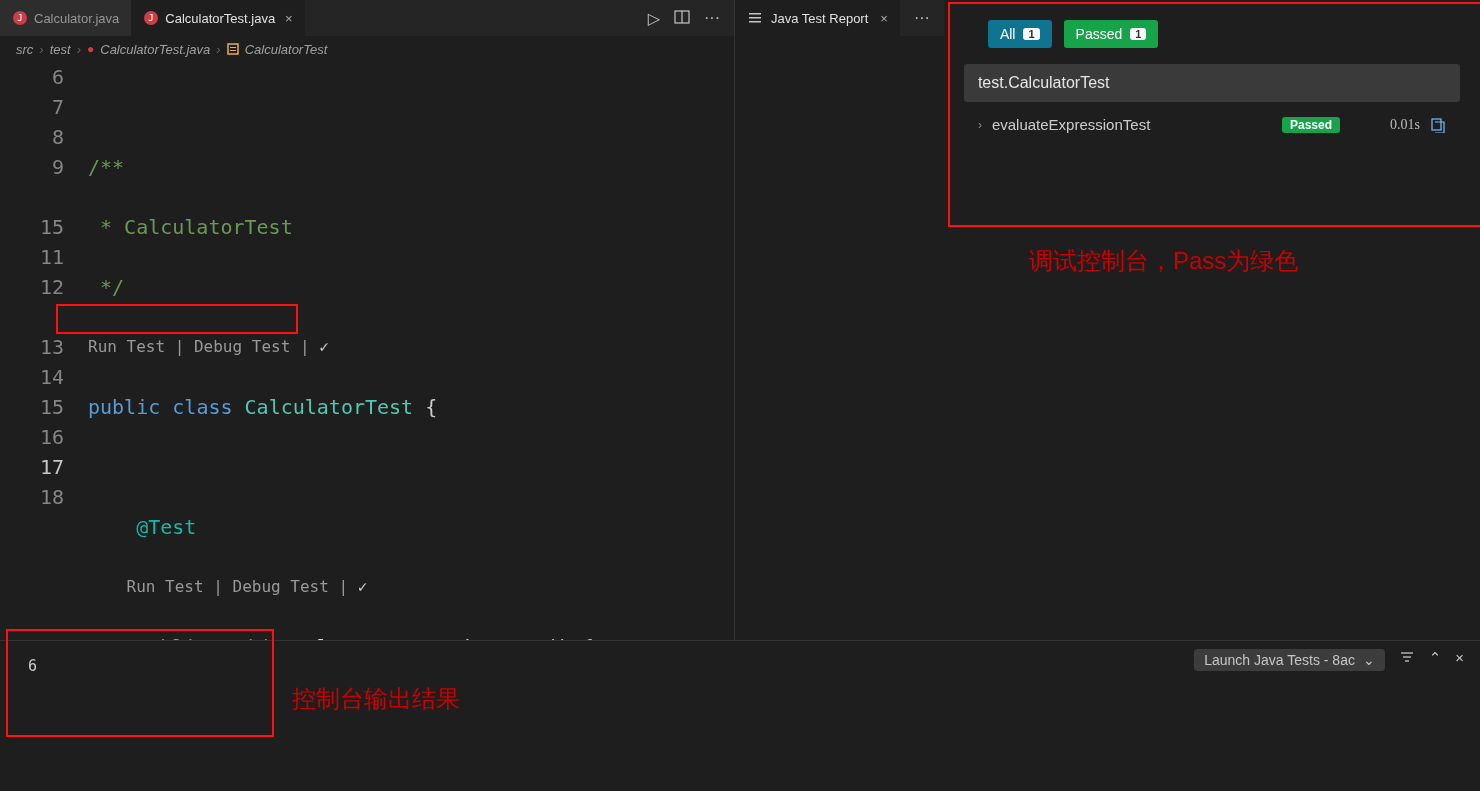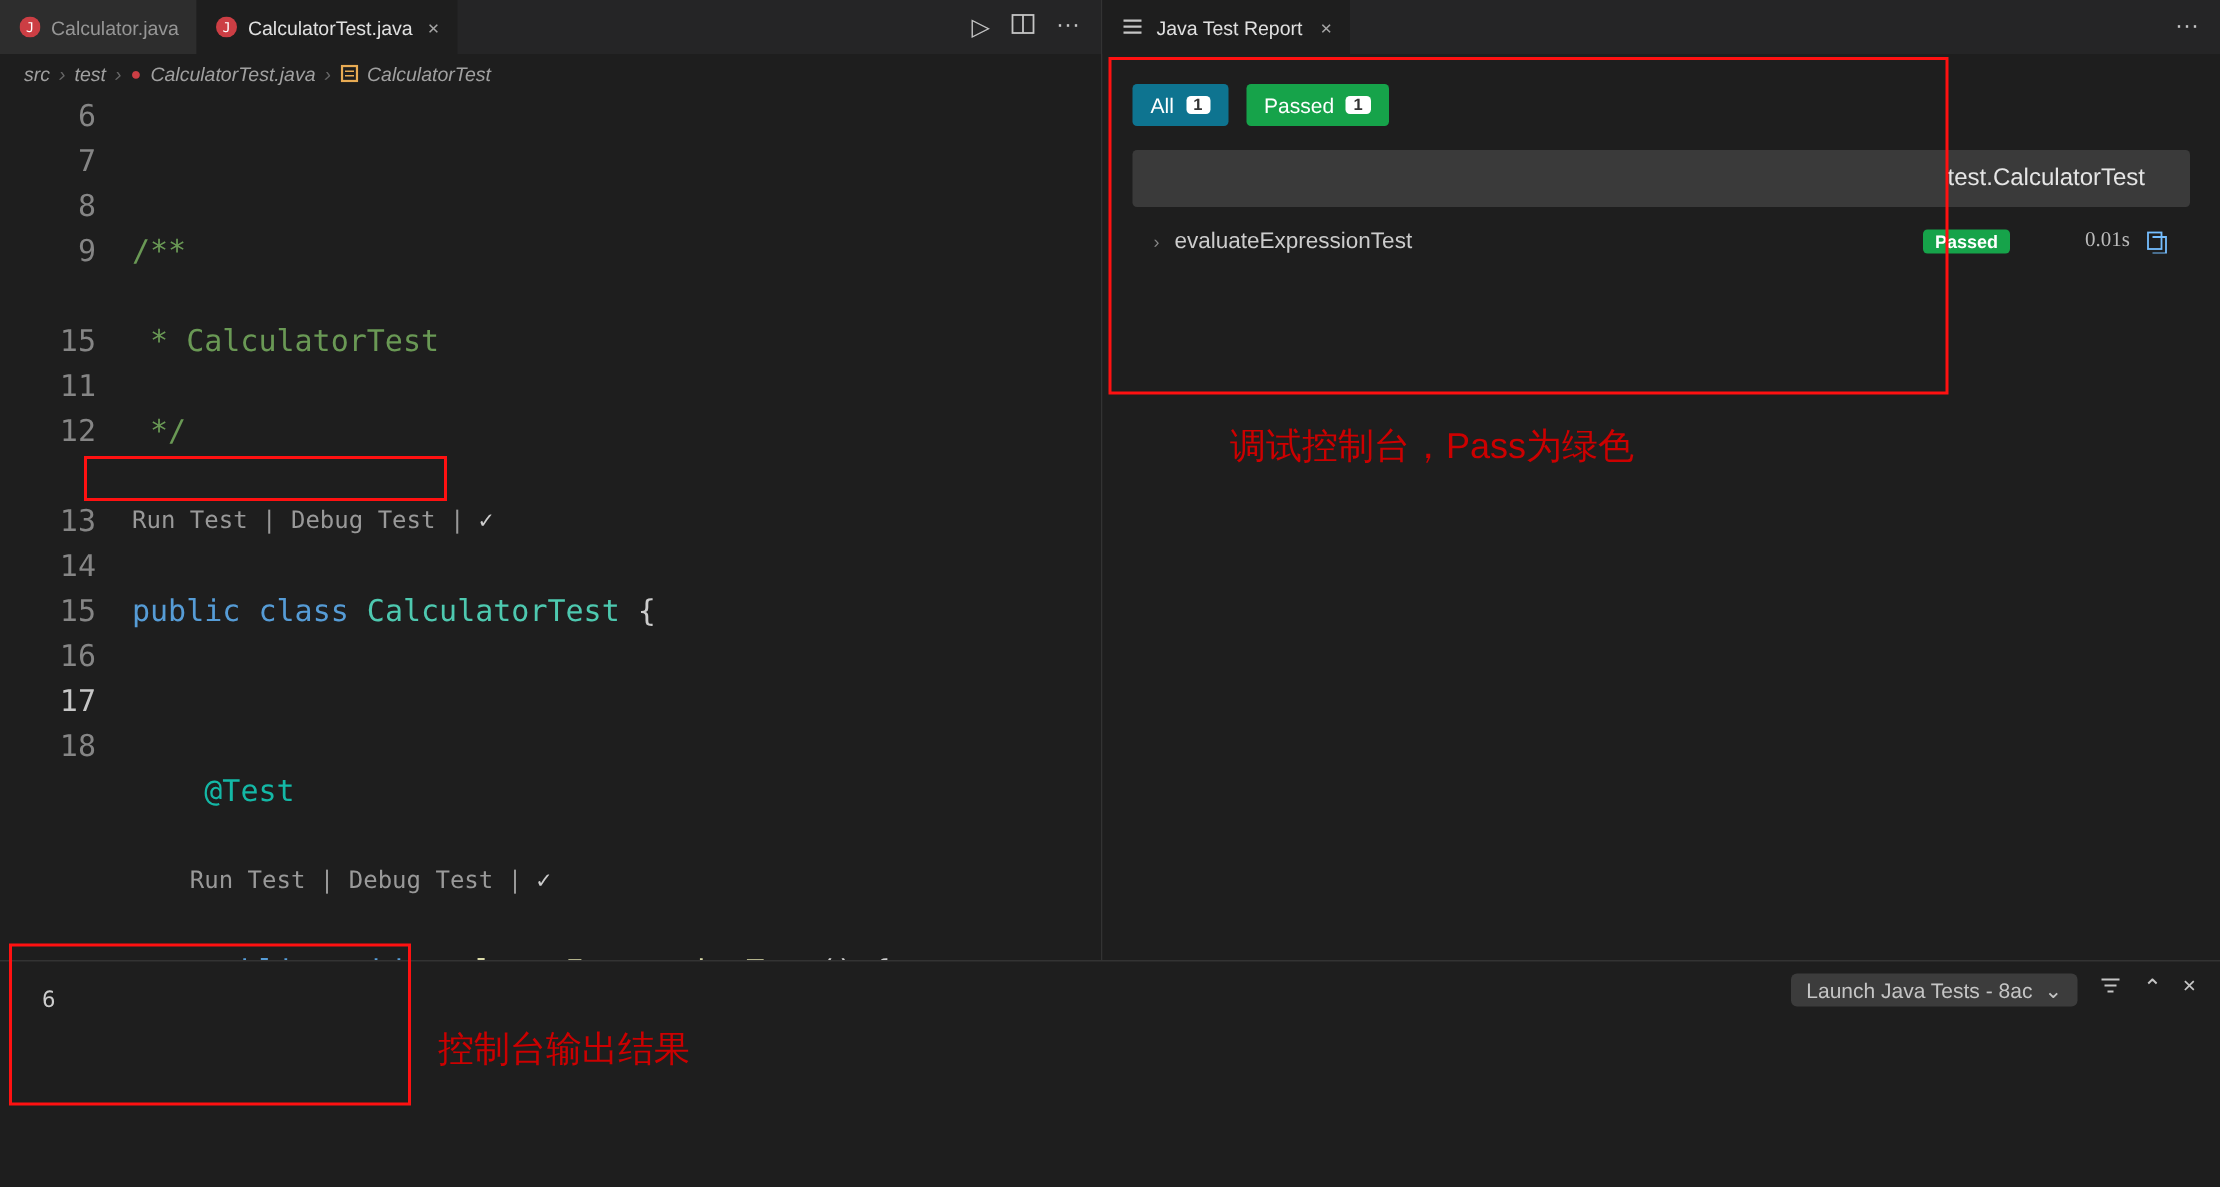--- a/index.html
+++ b/index.html
@@ -1,20 +1,20 @@
 <!DOCTYPE html>
 <html><head>
 <meta charset="utf-8">
 <style>
 * { margin: 0; padding: 0; box-sizing: border-box; }
 body { font-family: -apple-system, 'Segoe UI', sans-serif; background: #1e1e1e; color: #cccccc; overflow: hidden; width: 1480px; height: 791px; }
 .root { display: flex; flex-direction: column; height: 100%; }
 .editors { display: flex; flex: 1; min-height: 0; }
 .left-pane { width: 735px; display: flex; flex-direction: column; border-right: 1px solid #333; }
-.right-pane { flex: 1; display: flex; flex-direction: column; background: #1e1e1e; }
+.right-pane { flex: 1; display: flex; flex-direction: row; background: #1e1e1e; }
 .tabbar { display: flex; align-items: center; background: #252526; height: 36px; }
 .tab { display: flex; align-items: center; gap: 6px; padding: 0 12px; height: 100%; font-size: 13px; color: #969696; cursor: pointer; background: #2d2d2d; }
 .tab.active { background: #1e1e1e; color: #e0e0e0; }
 .tab-ico { width: 16px; height: 16px; display: inline-flex; align-items: center; justify-content: center; }
 .tab-ico.java { color: #cc3e44; }
 .tab-close { margin-left: 4px; opacity: .7; }
 .tab-actions { margin-left: auto; display: flex; gap: 14px; padding: 0 14px; color: #c5c5c5; }
 .tab-actions span { cursor: pointer; font-size: 16px; }
 .breadcrumb { display: flex; align-items: center; gap: 6px; padding: 4px 16px; font-size: 13px; color: #a0a0a0; height: 26px; font-style: italic; }
 .breadcrumb .sep { color: #666; }
@@ -32,24 +32,24 @@
 .codelens { color: #999999; font-size: 16px; }
 .codelens .check { color: #cccccc; }
 .hl-box { position: absolute; border: 2px solid #f11; pointer-events: none; }
 .ann1 { position: absolute; color: #cc0000; font-size: 24px; font-family: SimSun, sans-serif; }
 .minimap { position: absolute; right: 0; top: 0; width: 60px; height: 100%; opacity: .5; padding: 4px; font-size: 1px; line-height: 2px; color: #555; }
 .jt-tabbar { display: flex; align-items: center; background: #252526; height: 36px; }
 .jt-tab { display: flex; align-items: center; gap: 8px; padding: 0 12px; height: 100%; background: #1e1e1e; color: #e0e0e0; font-size: 13px; }
 .jt-body { flex: 1; padding: 20px; }
 .jt-filters { display: flex; gap: 12px; margin-bottom: 16px; }
 .pill { display: inline-flex; align-items: center; gap: 8px; padding: 6px 12px; border-radius: 3px; color: #fff; font-size: 14px; cursor: pointer; }
-.pill.all { background: #0e7490; }
+.pill.all { background: #0e7490; margin-left: 24px; }
 .pill.pass { background: #16a34a; }
 .pill .cnt { background: #fff; color: #333; border-radius: 3px; font-size: 11px; font-weight: 700; padding: 0 5px; }
-.suite { background: #3a3a3a; padding: 10px 30px; border-radius: 3px; color: #e5e5e5; font-size: 16px; text-align: right; }
+.suite { background: #3a3a3a; padding: 10px 14px; border-radius: 3px; color: #e5e5e5; font-size: 16px; }
 .test-row { display: flex; align-items: center; gap: 10px; padding: 10px 14px; margin-top: 4px; font-size: 15px; color: #cccccc; }
 .test-row .chev { color: #888; font-size: 12px; }
 .test-row .badge { margin-left: auto; background: #16a34a; color: #fff; padding: 1px 8px; border-radius: 3px; font-size: 12px; font-weight: 700; }
 .test-row .dur { width: 70px; text-align: right; color: #bbb; font-size: 14px; font-family: Liberation Serif, serif; }
 .test-row .go { color: #75beff; font-size: 14px; cursor: pointer; }
 .bottom { height: 151px; border-top: 1px solid #333; background: #1e1e1e; display: flex; }
 .bottom-left { width: 735px; padding: 8px 0; }
 .bottom-tabs { display: flex; gap: 20px; padding: 0 20px; font-size: 13px; color: #969696; }
 .bottom-tabs span { padding-bottom: 6px; cursor: pointer; }
 .bottom-tabs span.act { color: #e7e7e7; border-bottom: 1px solid #e7e7e7; }

